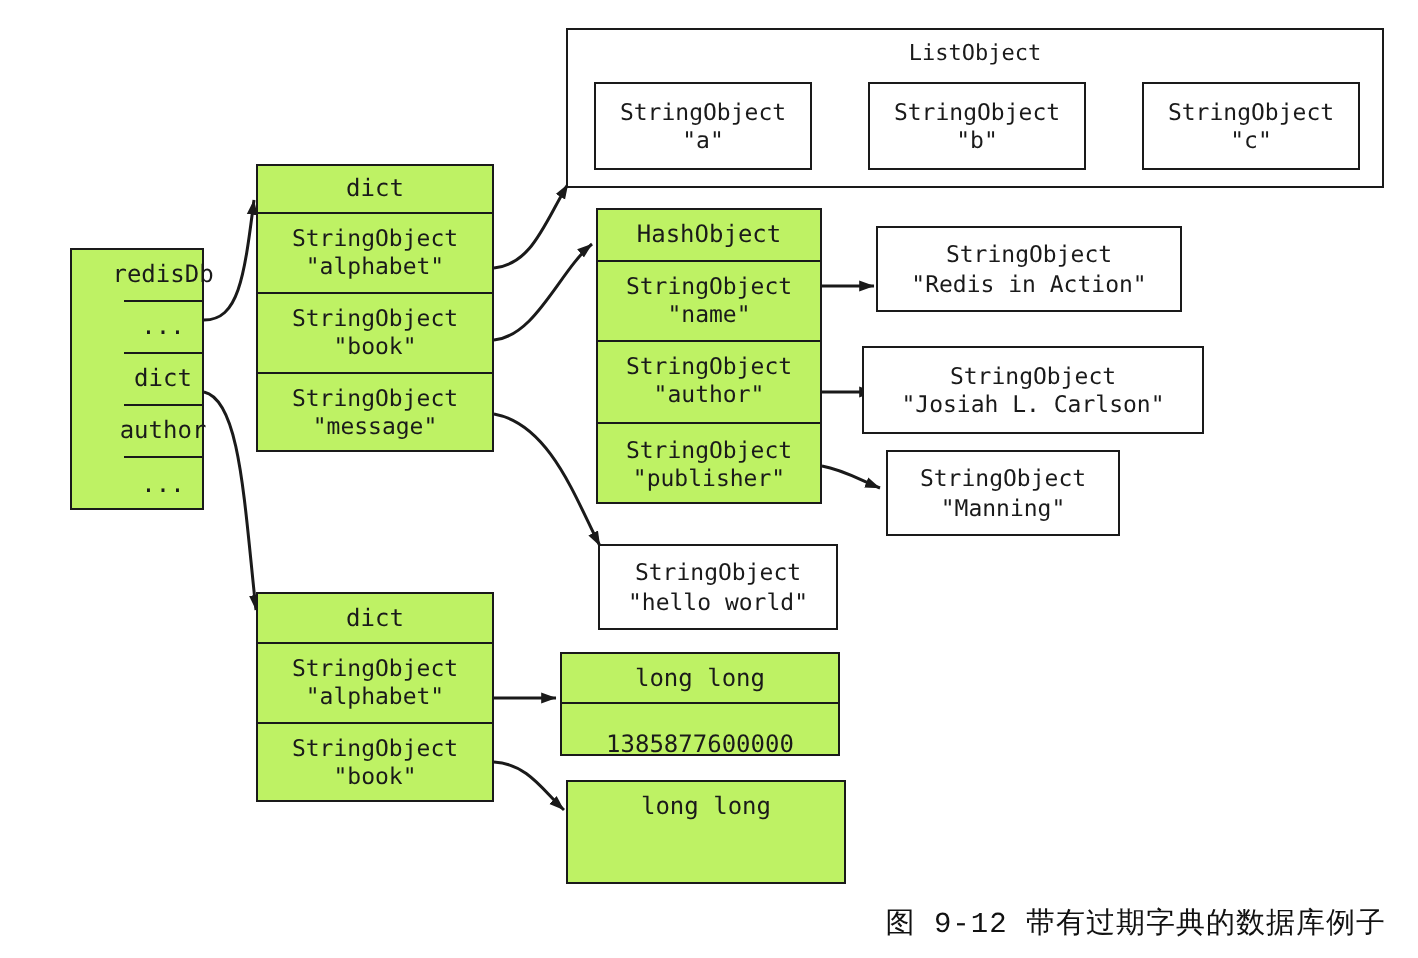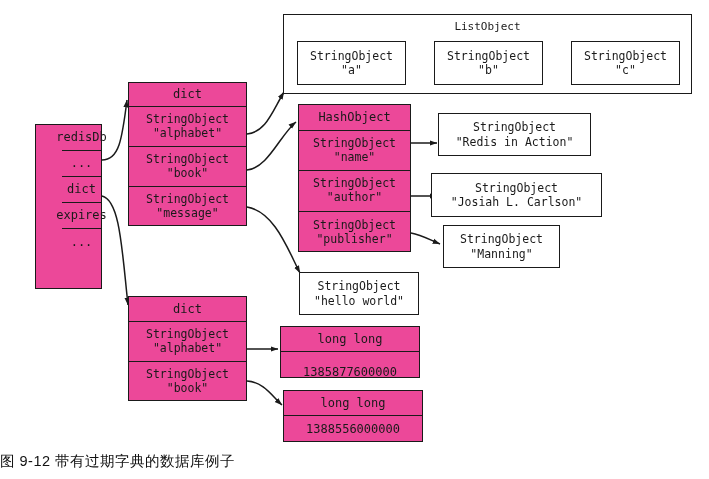--- a/index.html
+++ b/index.html
@@ -1,33 +1,33 @@
 <!DOCTYPE html>
 <html><head>
 <meta charset="utf-8">
 <style>
   html,body{margin:0;padding:0;background:#fff;}
   body{width:709px;height:479px;position:relative;overflow:hidden;
        font-family:"DejaVu Sans Mono","Liberation Mono",monospace;color:#1a1a1a;}
   #canvas{position:absolute;left:0;top:0;width:709px;height:479px;}
   svg.wires{position:absolute;left:0;top:0;width:709px;height:479px;pointer-events:none;}
-  .box{position:absolute;box-sizing:border-box;border:1.6px solid #1a1a1a;background:#ec4899;}
+  .box{position:absolute;box-sizing:border-box;border:1.6px solid #1a1a1a;background:#bef264;}
   .cell{box-sizing:border-box;border-bottom:1.6px solid #1a1a1a;
         display:flex;flex-direction:column;align-items:center;justify-content:center;
         text-align:center;line-height:1.18;white-space:pre;}
   .cell:last-child{border-bottom:none;}
   .t11{font-size:11.5px;}
   .t12{font-size:12px;}
   .group{position:absolute;box-sizing:border-box;border:1.6px solid #1a1a1a;background:#fff;}
   .group-title{position:absolute;left:0;right:0;top:5px;text-align:center;font-size:11px;}
   .node{position:absolute;box-sizing:border-box;border:1.6px solid #1a1a1a;background:#fff;
         display:flex;flex-direction:column;align-items:center;justify-content:center;
         text-align:center;line-height:1.25;font-size:11.5px;white-space:pre;}
-  .caption{position:absolute;left:0;right:16px;bottom:8px;text-align:left;
-           font-family:Liberation Sans, sans-serif;font-size:14.5px;color:#111;
+  .caption{position:absolute;left:0;right:16px;bottom:8px;text-align:right;
+           font-family:Liberation Mono, monospace;font-size:14.5px;color:#111;
            letter-spacing:.5px;}
 </style>
 </head>
 <body>
 
 <div id="canvas">
 
   <svg class="wires" viewBox="0 0 709 479">
     <defs>
       <marker id="ah" markerWidth="9" markerHeight="9" refX="7.4" refY="3.1" orient="auto" markerUnits="userSpaceOnUse">
@@ -43,25 +43,25 @@
       <path d="M411,143 L437,143"></path>
       <path d="M411,196 L437,196"></path>
       <path d="M411,233 C422,235 430,240 440,244"></path>
       <path d="M247,349 L278,349"></path>
       <path d="M247,381 C264,382 272,396 282,405"></path>
       <path d="M406,63 L434,63"></path>
       <path d="M543,63 L571,63"></path>
     </g>
   </svg>
 
-  <div class="box" style="left:35px;top:124px;width:67px;height:165px;padding-left:26px;">
+  <div class="box" style="left:35px;top:124px;width:67px;height:131px;padding-left:26px;">
     <div class="cell t12" style="height:26px;"><span>redisDb</span></div>
     <div class="cell t12" style="height:26px;"><span>...</span></div>
     <div class="cell t12" style="height:26px;"><span>dict</span></div>
-    <div class="cell t12" style="height:26px;"><span>expires</span></div>
+    <div class="cell t12" style="height:26px;"><span>author</span></div>
     <div class="cell t12" style="height:27px;"><span>...</span></div>
   </div>
 
   <div class="box" style="left:128px;top:82px;width:119px;height:144px;">
     <div class="cell t12" style="height:24px;"><span>dict</span></div>
     <div class="cell t11" style="height:40px;">
       <span>StringObject</span><span>"alphabet"</span>
     </div>
     <div class="cell t11" style="height:40px;">
       <span>StringObject</span><span>"book"</span>
@@ -120,17 +120,16 @@
       <span>StringObject</span><span>"book"</span>
     </div>
   </div>
 
   <div class="box" style="left:280px;top:326px;width:140px;height:52px;">
     <div class="cell t12" style="height:25px;"><span>long long</span></div>
     <div class="cell t12" style="height:27px;justify-content:flex-end;"><span>1385877600000</span></div>
   </div>
   <div class="box" style="left:283px;top:390px;width:140px;height:52px;">
     <div class="cell t12" style="height:25px;"><span>long long</span></div>
-    <div class="cell t12" style="height:27px;"><span>1388556000000</span></div>
   </div>
 
   <div class="caption">图 9-12  带有过期字典的数据库例子</div>
 </div>
 
 </body></html>

